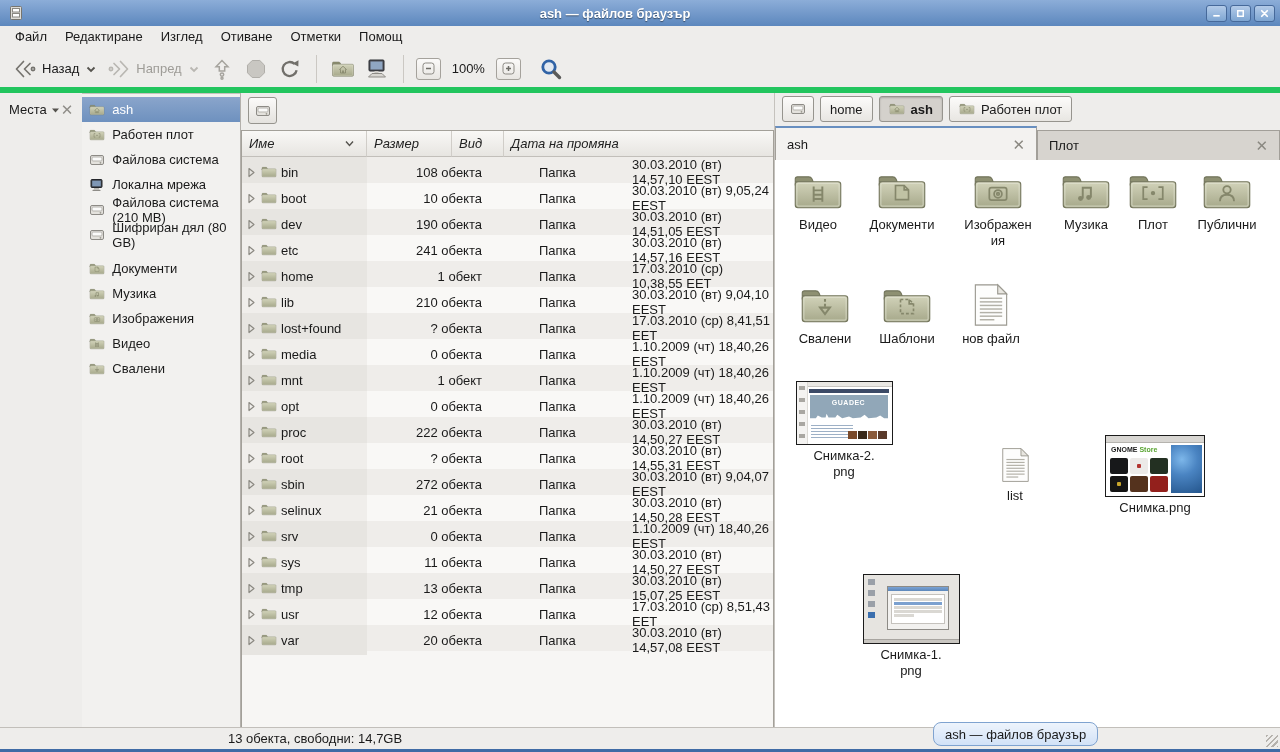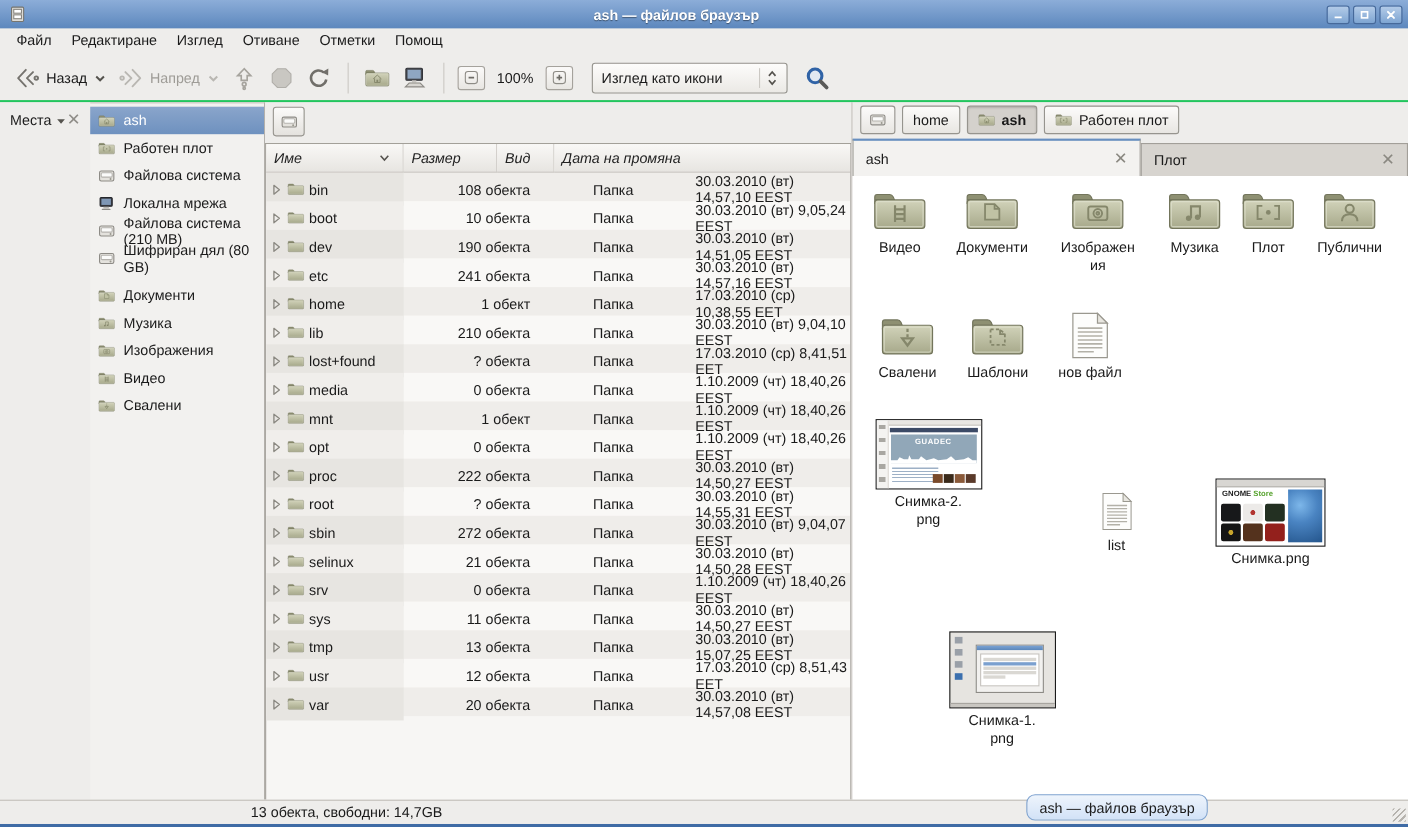--- a/index.html
+++ b/index.html
@@ -14,21 +14,21 @@
   .titlebar{height:26px;flex:none;background:linear-gradient(#8cadd8,#5c87bd);display:flex;align-items:center;padding:0 5px;}
   .app-icon{width:16px;height:16px;margin-left:3px;}
   .title-text{flex:1;text-align:center;color:#fff;font-weight:bold;text-shadow:0 1px 1px rgba(0,0,0,.45);}
   .win-btns{display:flex;gap:3px;}
   .win-btn{width:21px;height:17px;border:1px solid #46699a;border-radius:3px;background:linear-gradient(#b3cbe8,#7ea5d2);display:flex;align-items:center;justify-content:center;}
   .win-btn svg{width:11px;height:11px;}
   
   .menubar{height:24px;flex:none;display:flex;align-items:flex-start;padding-left:6px;background:#eeedeb;}
   .menu-item{padding:3px 9px;}
   
-  .toolbar{height:43px;flex:none;display:flex;align-items:center;background:#eeedeb;border-bottom:2px solid #22c55e;padding:0 8px;}
+  .toolbar{height:43px;flex:none;display:flex;align-items:center;background:#eeedeb;border-bottom:6px solid #22c55e;padding:0 8px;text-align:center;}
   .tbtn{display:flex;align-items:center;gap:5px;padding:4px 5px;border-radius:3px;}
   .tbtn .lbl{padding-right:1px;}
   .tbtn.disabled{color:#9e9c97;}
   .ticon{width:24px;height:24px;flex:none;}
   .chev{width:12px;height:12px;}
   .tsep{width:1px;height:28px;background:#cbc8c3;margin:0 9px;flex:none;}
   .zbtn{width:25px;height:22px;border:1px solid #a5a29c;border-radius:3px;background:linear-gradient(#fbfaf9,#e8e6e2);display:flex;align-items:center;justify-content:center;margin:0 3px;}
   .zbtn svg{width:13px;height:13px;}
   .zoom-label{margin:0 8px;}
   .combo{width:178px;height:28px;margin-left:14px;border:1px solid #96948e;border-radius:3px;background:linear-gradient(#fdfcfb,#ebe9e5);display:flex;align-items:center;padding:0 8px;gap:6px;}
@@ -266,30 +266,20 @@
         </svg>
       </span>
     <span class="zoom-label">100%</span>
     <span class="zbtn">
         <svg viewBox="0 0 13 13">
           <rect x="1" y="1" width="11" height="11" rx="2.5" fill="none" stroke="#8d8b85"></rect>
           <line x1="4" y1="6.5" x2="9" y2="6.5" stroke="#6e6c67" stroke-width="1.5"></line>
           <line x1="6.5" y1="4" x2="6.5" y2="9" stroke="#6e6c67" stroke-width="1.5"></line>
         </svg>
       </span>
-    <span class="combo">
-      <span class="combo-label">Изглед като икони</span>
-      <span class="combo-sep"></span>
-      <span class="combo-spin">
-          <svg viewBox="0 0 10 16" fill="none" stroke="#55534e" stroke-width="1.5">
-            <path d="M2 6 L5 2.5 L8 6"></path>
-            <path d="M2 10 L5 13.5 L8 10"></path>
-          </svg>
-        </span>
-    </span>
     <span class="search-btn">
         <span class="ticon">
           <svg viewBox="0 0 24 24">
             <circle cx="10" cy="10" r="6.2" fill="#d9e6f5" fill-opacity="0.55" stroke="#3063a6" stroke-width="2.8"></circle>
             <line x1="15" y1="15" x2="20.5" y2="20.5" stroke="#5a5a58" stroke-width="3.4" stroke-linecap="round"></line>
           </svg>
         </span>
       </span>
   </div>
 

